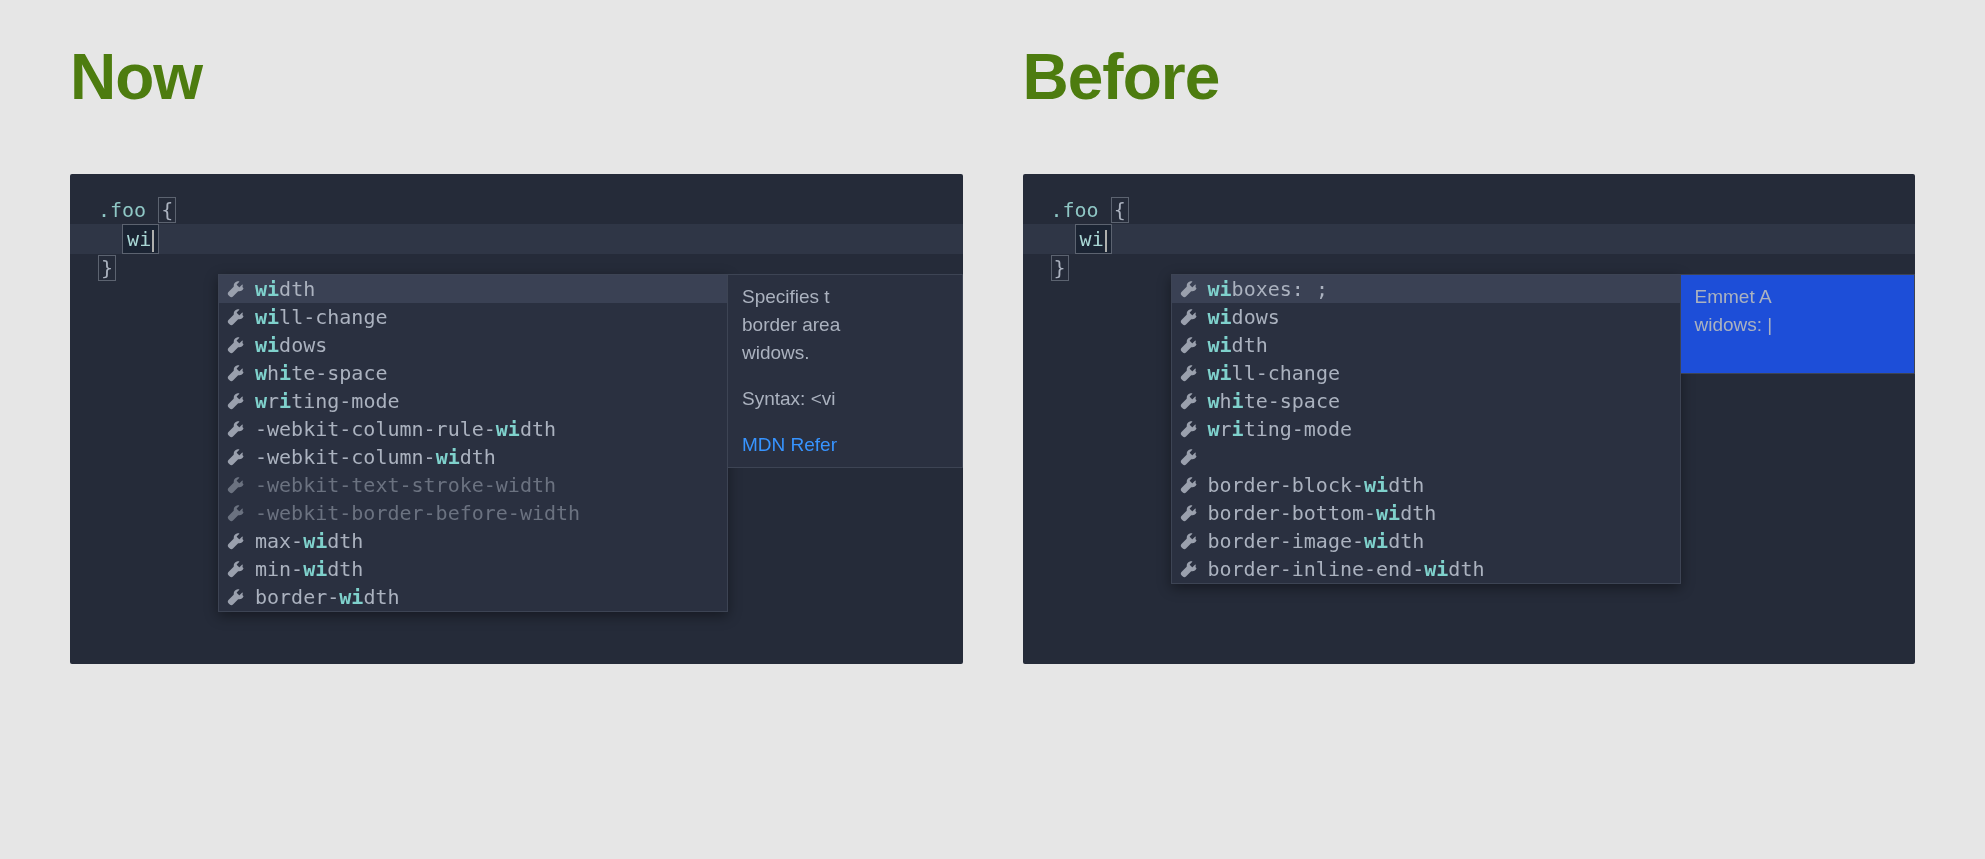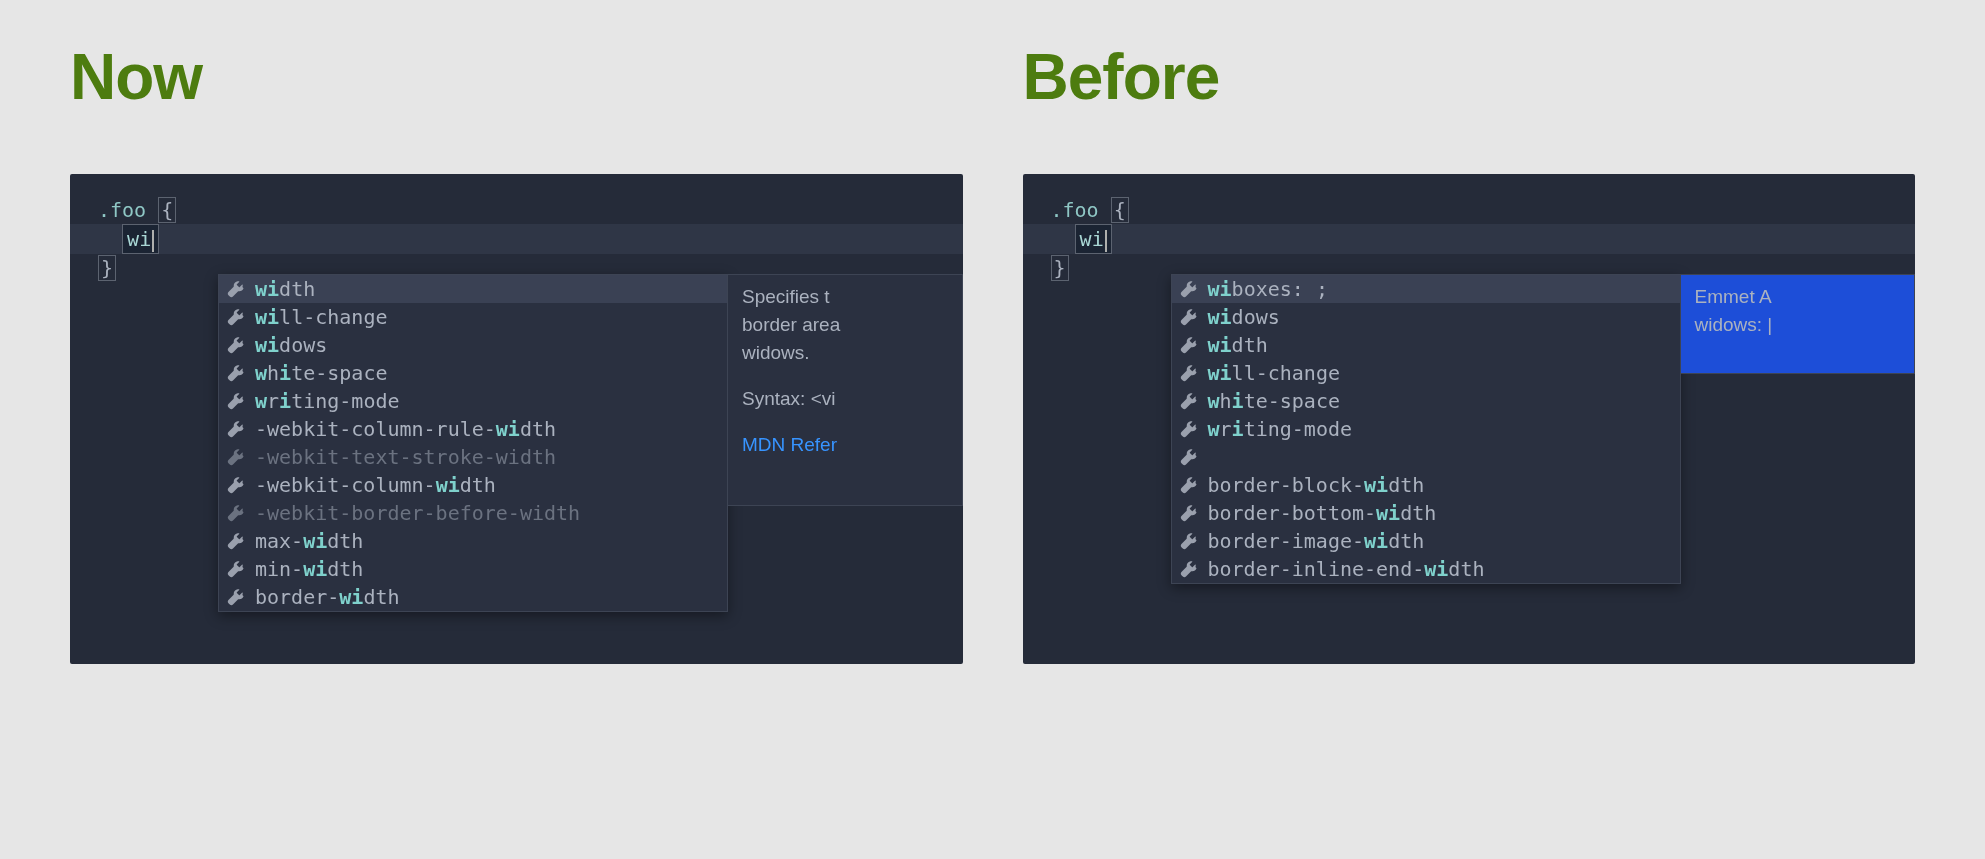--- a/index.html
+++ b/index.html
@@ -108,21 +108,21 @@
     border-left: none;
     padding: 8px 14px;
     color: #abb2bf;
     font-family: -apple-system, sans-serif;
     font-size: 19px;
     line-height: 28px;
     flex: 1;
     min-width: 0;
     overflow: hidden;
     white-space: nowrap;
-    height: 232px;
+    height: 194px;
   }
   .doc-panel .link { color: #3794ff; }
   .doc-panel .gap { height: 18px; }
   .doc-panel-b {
     background: #1d4ed8;
     border: 1px solid #3d4454;
     border-left: none;
     padding: 8px 14px;
     color: #abb2bf;
     font-family: -apple-system, sans-serif;
@@ -179,31 +179,31 @@
                 <path d="M13.7 6.3c.2-.6.3-1.2.3-1.8 0-.4-.4-.6-.7-.3l-2 2c-.2.2-.5.2-.7 0l-1.8-1.8c-.2-.2-.2-.5 0-.7l2-2c.3-.3.1-.7-.3-.7-.6 0-1.2.1-1.8.3C6.9 1.9 5.8 3.6 6 5.5c0 .3-.1.6-.3.8L1.3 10.7c-.8.8-.8 2 0 2.8l1.2 1.2c.8.8 2 .8 2.8 0l4.4-4.4c.2-.2.5-.3.8-.3 1.9.2 3.6-.9 4.2-2.7z"></path>
               </svg>
               <span><span></span><span class="hl">w</span><span>r</span><span class="hl">i</span><span>ting-mode</span></span>
             </div>
             <div class="suggest-item">
               <svg class="wrench" viewBox="0 0 16 16">
                 <path d="M13.7 6.3c.2-.6.3-1.2.3-1.8 0-.4-.4-.6-.7-.3l-2 2c-.2.2-.5.2-.7 0l-1.8-1.8c-.2-.2-.2-.5 0-.7l2-2c.3-.3.1-.7-.3-.7-.6 0-1.2.1-1.8.3C6.9 1.9 5.8 3.6 6 5.5c0 .3-.1.6-.3.8L1.3 10.7c-.8.8-.8 2 0 2.8l1.2 1.2c.8.8 2 .8 2.8 0l4.4-4.4c.2-.2.5-.3.8-.3 1.9.2 3.6-.9 4.2-2.7z"></path>
               </svg>
               <span><span>-webkit-column-rule-</span><span class="hl">wi</span><span>dth</span></span>
             </div>
+            <div class="suggest-item">
+              <svg class="wrench" viewBox="0 0 16 16">
+                <path d="M13.7 6.3c.2-.6.3-1.2.3-1.8 0-.4-.4-.6-.7-.3l-2 2c-.2.2-.5.2-.7 0l-1.8-1.8c-.2-.2-.2-.5 0-.7l2-2c.3-.3.1-.7-.3-.7-.6 0-1.2.1-1.8.3C6.9 1.9 5.8 3.6 6 5.5c0 .3-.1.6-.3.8L1.3 10.7c-.8.8-.8 2 0 2.8l1.2 1.2c.8.8 2 .8 2.8 0l4.4-4.4c.2-.2.5-.3.8-.3 1.9.2 3.6-.9 4.2-2.7z"></path>
+              </svg>
+              <span><span>-webkit-column-</span><span class="hl">wi</span><span>dth</span></span>
+            </div>
             <div class="suggest-item faded">
               <svg class="wrench" viewBox="0 0 16 16">
                 <path d="M13.7 6.3c.2-.6.3-1.2.3-1.8 0-.4-.4-.6-.7-.3l-2 2c-.2.2-.5.2-.7 0l-1.8-1.8c-.2-.2-.2-.5 0-.7l2-2c.3-.3.1-.7-.3-.7-.6 0-1.2.1-1.8.3C6.9 1.9 5.8 3.6 6 5.5c0 .3-.1.6-.3.8L1.3 10.7c-.8.8-.8 2 0 2.8l1.2 1.2c.8.8 2 .8 2.8 0l4.4-4.4c.2-.2.5-.3.8-.3 1.9.2 3.6-.9 4.2-2.7z"></path>
               </svg>
               <span><span>-webkit-text-stroke-width</span><span class="hl"></span><span></span></span>
-            </div>
-            <div class="suggest-item">
-              <svg class="wrench" viewBox="0 0 16 16">
-                <path d="M13.7 6.3c.2-.6.3-1.2.3-1.8 0-.4-.4-.6-.7-.3l-2 2c-.2.2-.5.2-.7 0l-1.8-1.8c-.2-.2-.2-.5 0-.7l2-2c.3-.3.1-.7-.3-.7-.6 0-1.2.1-1.8.3C6.9 1.9 5.8 3.6 6 5.5c0 .3-.1.6-.3.8L1.3 10.7c-.8.8-.8 2 0 2.8l1.2 1.2c.8.8 2 .8 2.8 0l4.4-4.4c.2-.2.5-.3.8-.3 1.9.2 3.6-.9 4.2-2.7z"></path>
-              </svg>
-              <span><span>-webkit-column-</span><span class="hl">wi</span><span>dth</span></span>
             </div>
             <div class="suggest-item faded">
               <svg class="wrench" viewBox="0 0 16 16">
                 <path d="M13.7 6.3c.2-.6.3-1.2.3-1.8 0-.4-.4-.6-.7-.3l-2 2c-.2.2-.5.2-.7 0l-1.8-1.8c-.2-.2-.2-.5 0-.7l2-2c.3-.3.1-.7-.3-.7-.6 0-1.2.1-1.8.3C6.9 1.9 5.8 3.6 6 5.5c0 .3-.1.6-.3.8L1.3 10.7c-.8.8-.8 2 0 2.8l1.2 1.2c.8.8 2 .8 2.8 0l4.4-4.4c.2-.2.5-.3.8-.3 1.9.2 3.6-.9 4.2-2.7z"></path>
               </svg>
               <span><span>-webkit-border-before-width</span><span class="hl"></span><span></span></span>
             </div>
             <div class="suggest-item">
               <svg class="wrench" viewBox="0 0 16 16">
                 <path d="M13.7 6.3c.2-.6.3-1.2.3-1.8 0-.4-.4-.6-.7-.3l-2 2c-.2.2-.5.2-.7 0l-1.8-1.8c-.2-.2-.2-.5 0-.7l2-2c.3-.3.1-.7-.3-.7-.6 0-1.2.1-1.8.3C6.9 1.9 5.8 3.6 6 5.5c0 .3-.1.6-.3.8L1.3 10.7c-.8.8-.8 2 0 2.8l1.2 1.2c.8.8 2 .8 2.8 0l4.4-4.4c.2-.2.5-.3.8-.3 1.9.2 3.6-.9 4.2-2.7z"></path>

